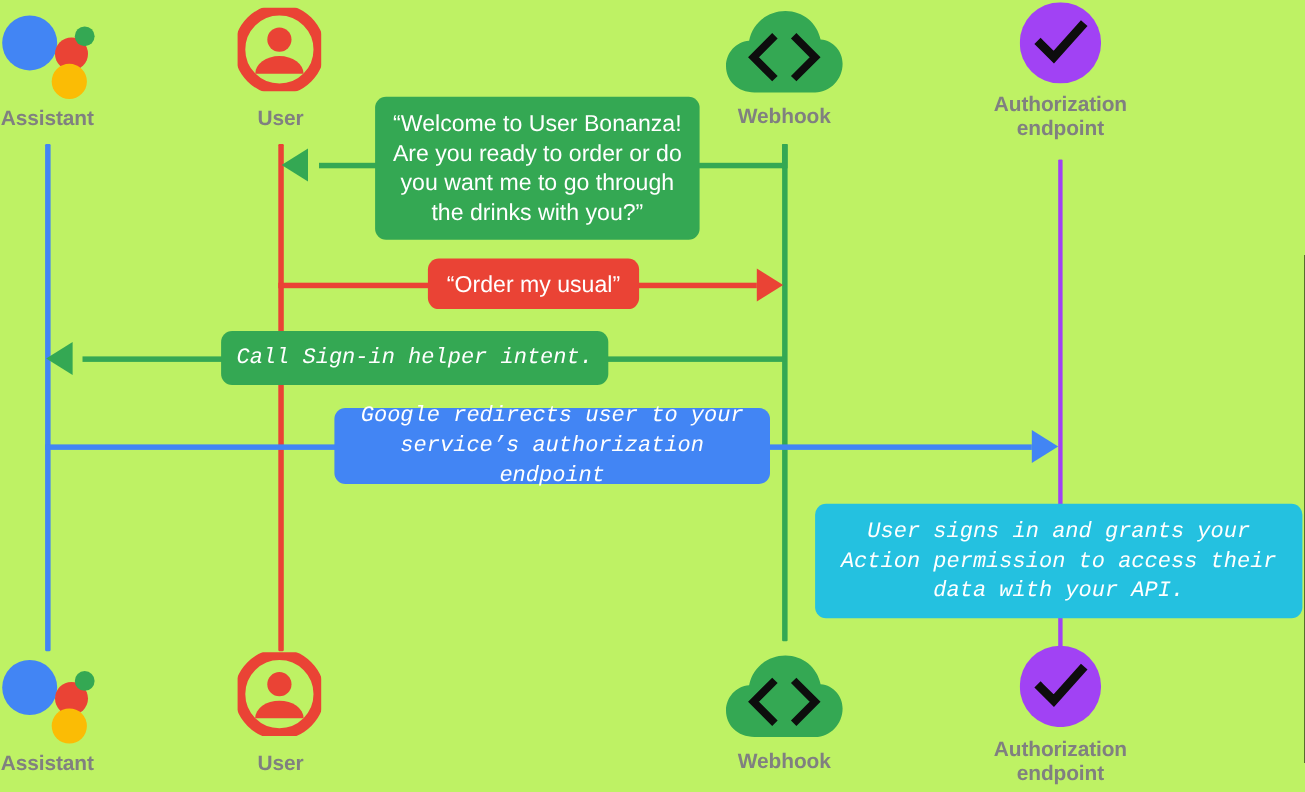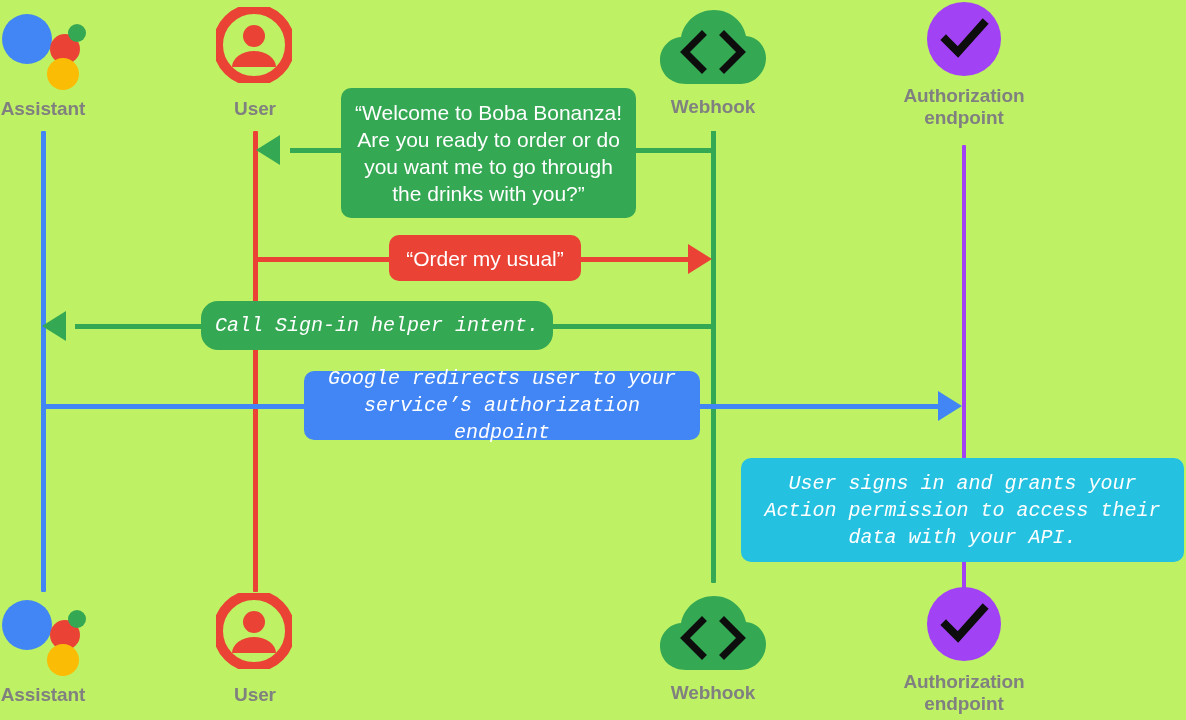--- a/index.html
+++ b/index.html
@@ -141,34 +141,34 @@
       <path d="M19 38 L31 50 L56 22" fill="none" stroke="#0d0d0d" stroke-width="8" stroke-linecap="square" stroke-linejoin="miter"></path>
     </svg>
   </div>
   <div class="actor-label" style="left:884px; top:85px; width:160px;">Authorization
 endpoint</div>
 
   <div class="vline c-green" style="left:711px; top:131px; height:22px;"></div>
   <div class="hline c-green" style="left:633px; top:148px; width:82px;"></div>
   <div class="hline c-green" style="left:290px; top:148px; width:55px;"></div>
   <div class="arrow left green" style="left:256px; top:135px;"></div>
-  <div class="bubble sans b-green" style="left:341px; top:88px; width:295px; height:130px; padding:6px 12px;">“Welcome to Boba Bonanza!
+  <div class="bubble sans b-green" style="left:341px; top:88px; width:295px; height:130px; padding:6px 12px;">“Welcome to User Bonanza!
 Are you ready to order or do
 you want me to go through
 the drinks with you?”</div>
 
   <div class="hline c-red" style="left:253px; top:257px; width:140px;"></div>
   <div class="hline c-red" style="left:578px; top:257px; width:110px;"></div>
   <div class="arrow right red" style="left:688px; top:244px;"></div>
   <div class="bubble sans b-red" style="left:389px; top:235px; width:192px; height:46px; padding:12px 10px;">“Order my usual”</div>
 
   <div class="hline c-green" style="left:548px; top:324px; width:166px;"></div>
   <div class="hline c-green" style="left:75px; top:324px; width:135px;"></div>
   <div class="arrow left green" style="left:42px; top:311px;"></div>
-  <div class="bubble mono b-green" style="left:201px; top:301px; width:352px; height:49px; padding:2px 10px;border-radius:17px;">Call Sign-in helper intent.</div>
+  <div class="bubble mono b-green" style="left:201px; top:301px; width:352px; height:49px; padding:2px 10px;">Call Sign-in helper intent.</div>
 
   <div class="hline c-blue" style="left:41px; top:404px; width:270px;"></div>
   <div class="hline c-blue" style="left:700px; top:404px; width:238px;"></div>
   <div class="arrow right blue" style="left:938px; top:391px;"></div>
   <div class="bubble mono b-blue" style="left:304px; top:371px; width:396px; height:69px; padding:2px 10px;">Google redirects user to your
 service’s authorization endpoint</div>
 
   <div class="bubble mono b-cyan" style="left:741px; top:458px; width:443px; height:104px; padding:4px 12px;">User signs in and grants your
 Action permission to access their
 data with your API.</div>

